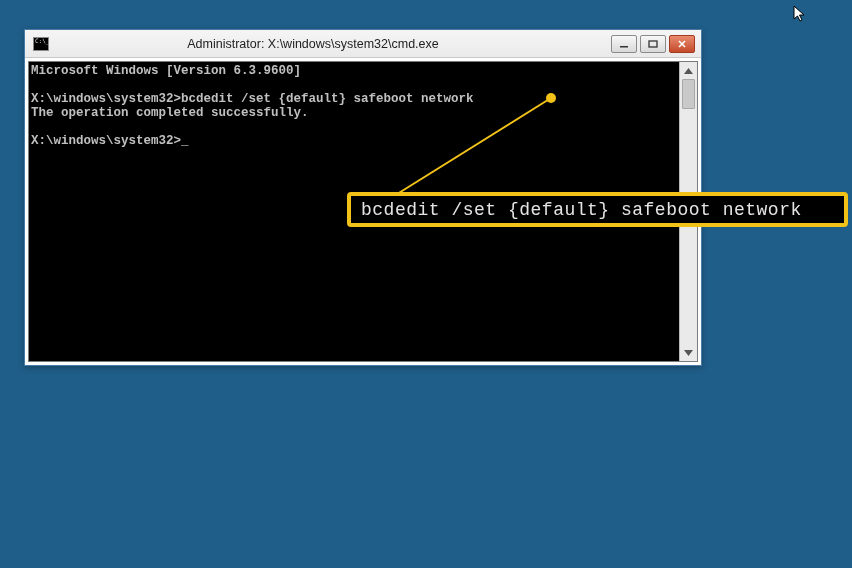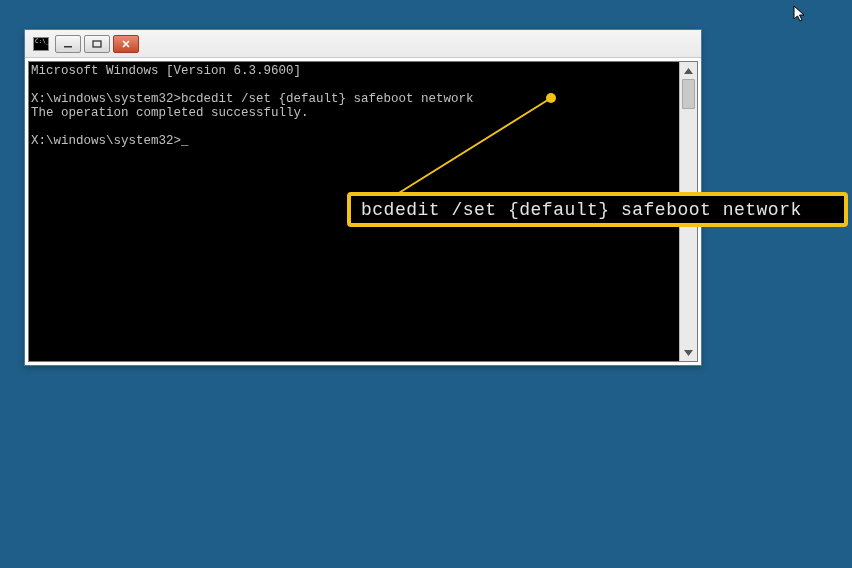--- a/index.html
+++ b/index.html
@@ -90,20 +90,21 @@
 
     
     .terminal-wrap {
       position: relative;
       margin: 3px;
       width: calc(100% - 6px);
       height: calc(100% - 34px);
       background: #000;
       border: 1px solid #7a7a7a;
       display: flex;
+      font-weight: bold;
     }
     .terminal {
       flex: 1;
       padding: 2px 2px 2px 2px;
       color: #c0c0c0;
       font-family: "Courier New", monospace;
       font-size: 12.5px;
       line-height: 14px;
       white-space: pre;
       overflow: hidden;
@@ -179,20 +180,21 @@
 <body>
 
 <svg class="cursor" viewBox="0 0 14 18">
   <path d="M1 1 L1 14 L4.5 11 L7 16 L9 15 L6.5 10 L11 10 Z" fill="#fff" stroke="#000" stroke-width="1"></path>
 </svg>
 
 <div class="window">
 
   <div class="titlebar">
     <div class="app-icon"></div>
+    <div class="title-text">Administrator: X:\windows\system32\cmd.exe</div>
     <div class="title-buttons">
       <div class="title-btn">
         <svg width="10" height="8">
             <rect x="1" y="6" width="8" height="1.5" fill="#333"></rect>
           </svg>
       </div>
       <div class="title-btn">
         <svg width="10" height="8">
             <rect x="1" y="1" width="8" height="6" fill="none" stroke="#333" stroke-width="1.3"></rect>
           </svg>

